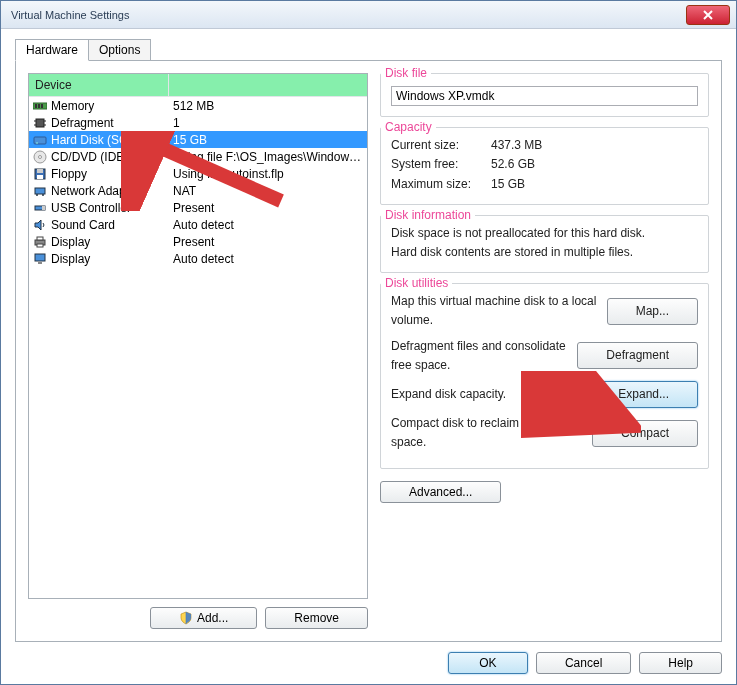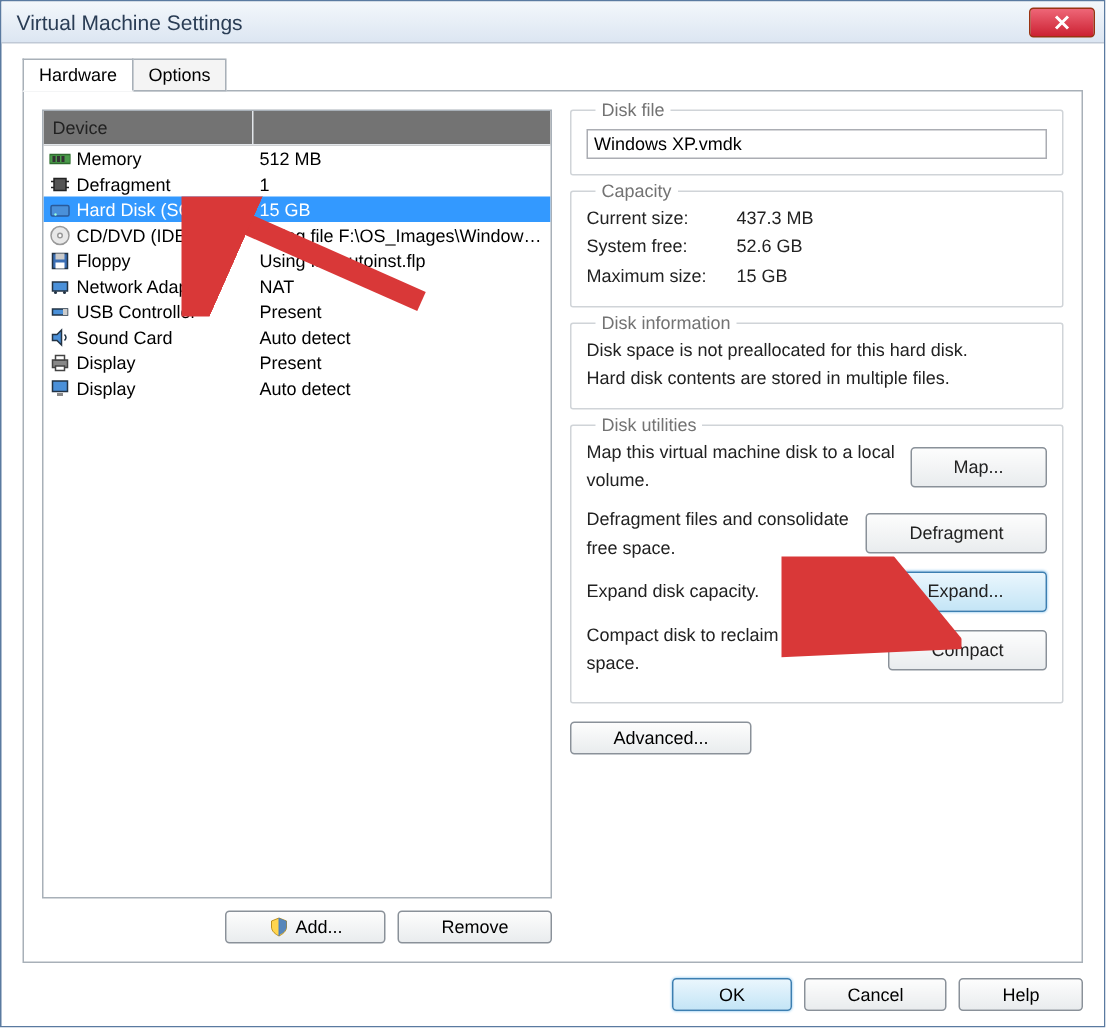--- a/index.html
+++ b/index.html
@@ -1,52 +1,52 @@
 <!DOCTYPE html>
 <html><head>
 <meta charset="utf-8">
 <style>
 * { box-sizing: border-box; margin: 0; padding: 0; }
 body { font-family: "Segoe UI", Tahoma, sans-serif; font-size: 12px; background: #fff; }
 
 .window { width: 737px; height: 685px; border: 1px solid #5a7aa0; background: #fff; position: relative; }
 
 .titlebar { height: 28px; background: linear-gradient(#f3f7fb, #dce6f2); display: flex; align-items: center; padding: 0 6px; border-bottom: 1px solid #c0c9d6; }
-.titlebar-text { flex: 1; color: #2a3d55; font-size: 14px; padding-left: 4px; }
+.titlebar-text { flex: 1; color: #2a3d55; font-size: 11px; padding-left: 4px; }
 .close-btn { width: 44px; height: 20px; background: linear-gradient(#e67, #c23); border: 1px solid #931; border-radius: 3px; display: flex; align-items: center; justify-content: center; color: #fff; font-weight: bold; }
 
 .content { padding: 10px 14px; height: calc(100% - 28px); display: flex; flex-direction: column; }
 
 .tabs { display: flex; margin-bottom: -1px; }
 .tab { padding: 3px 10px; border: 1px solid #a8b0b8; background: #f4f4f4; font-size: 12px; position: relative; }
 .tab.active { background: #fff; border-bottom: 1px solid #fff; z-index: 2; }
 .tab + .tab { margin-left: -1px; }
 
 .tabpanel { flex: 1; border: 1px solid #a8b0b8; background: #fff; padding: 12px; display: flex; gap: 12px; }
 
 .left { width: 340px; display: flex; flex-direction: column; }
 .device-list { flex: 1; border: 1px solid #a8b0b8; background: #fff; overflow: hidden; }
-.dl-header { display: flex; background: #737373; border-bottom: 1px solid #e2e5e9; }
+.dl-header { display: flex; background: #86efac; border-bottom: 1px solid #e2e5e9; }
 .dl-header div { padding: 4px 6px; font-size: 12px; color: #222; }
 .col-device { width: 140px; border-right: 1px solid #e2e5e9; }
 .col-summary { flex: 1; }
 .dl-row { display: flex; align-items: center; height: 17px; padding: 0; font-size: 12px; }
 .dl-row.selected { background: #3399ff; color: #fff; }
 .dl-row .cell { padding: 1px 4px; white-space: nowrap; overflow: hidden; text-overflow: ellipsis; }
 .dl-row .cell.device { width: 140px; display: flex; align-items: center; gap: 4px; }
 .dl-row .cell.summary { flex: 1; }
 .icon-box { width: 14px; height: 14px; flex-shrink: 0; display: inline-flex; align-items: center; justify-content: center; }
 
 .left-buttons { display: flex; justify-content: flex-end; gap: 8px; margin-top: 8px; }
 .btn { padding: 3px 28px; border: 1px solid #8a9199; background: linear-gradient(#fdfdfd, #e9ecee); border-radius: 3px; font-size: 12px; min-width: 70px; text-align: center; display: inline-flex; align-items: center; justify-content: center; gap: 4px; }
 .btn.highlight { border: 1px solid #3c7fb1; box-shadow: 0 0 2px #6cb5e8; background: linear-gradient(#eaf6fd, #c4e5f6); }
 
 .right { flex: 1; display: flex; flex-direction: column; gap: 10px; }
 .group { border: 1px solid #d0d4d8; border-radius: 2px; padding: 8px 10px 10px; position: relative; }
-.group-title { position: absolute; top: -8px; left: 16px; background: #fff; padding: 0 4px; font-size: 12px; color: #737373; }
+.group-title { position: absolute; top: -8px; left: 0; background: #fff; padding: 0 4px; font-size: 12px; color: #ec4899; }
 .group-body { font-size: 12px; color: #222; line-height: 1.6; }
 .diskfile-input { width: 100%; border: 1px solid #abadb3; padding: 2px 4px; font-size: 12px; margin-top: 4px; }
 .kv { display: flex; }
 .kv .k { width: 100px; }
 .util-row { display: flex; align-items: center; margin-bottom: 6px; gap: 8px; }
 .util-row .desc { flex: 1; }
 .util-row .btn { min-width: 78px; }
 
 .adv-row { display: flex; margin-top: 2px; }
 

